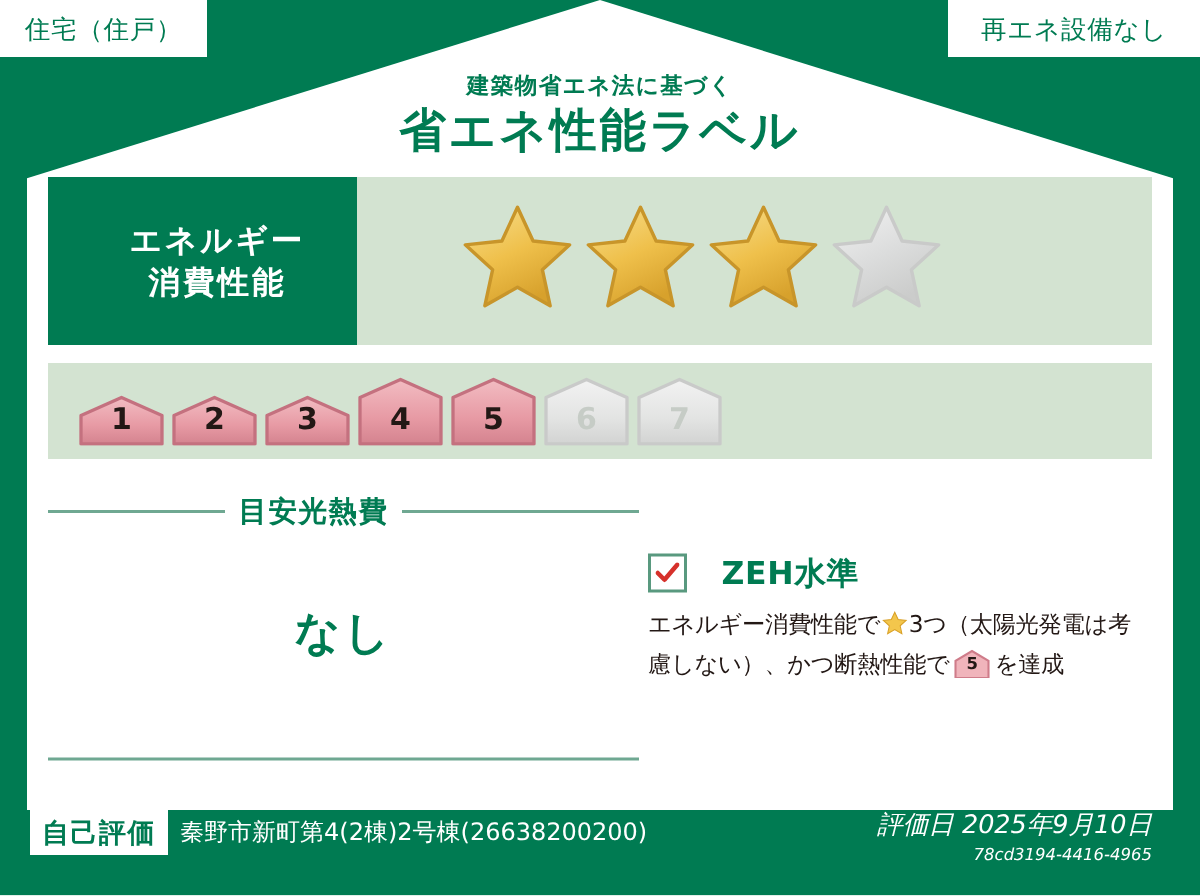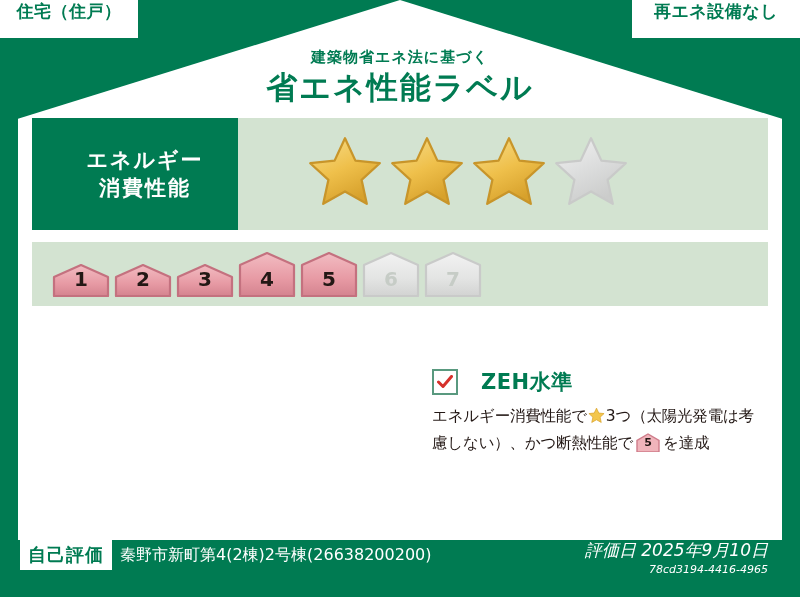--- a/index.html
+++ b/index.html
@@ -34,24 +34,25 @@
     background: #ffffff;
     clip-path: polygon(0% 22.0%, 50% 0%, 100% 22.0%, 100% 100%, 0% 100%);
   }
 
   
   .corner-badge {
     position: absolute;
     top: 0;
     background: #ffffff;
     color: var(--green, #007B52);
-    font-weight: bold;
+    font-weight: normal;
     font-size: 17px;
     letter-spacing: 0.5px;
     display: flex;
+    align-items: center;
     justify-content: center;
     height: 38px;
     white-space: nowrap;
   }
   .corner-badge.left  { left: 0;  width: 138px; }
   .corner-badge.right { right: 0; width: 168px; }
 
   
   .title-wrap {
     position: absolute;
@@ -451,20 +452,29 @@
                 </defs>
                 <path d="M2 45 L2 14 L29 2 L56 14 L56 45 Z" fill="url(#hg6)" stroke="#C9CAC9" stroke-width="2.2" stroke-linejoin="round"></path>
               </svg>
               <span class="house-num">7</span>
             </div>
           </div>
       </div>
     </div>
   </div>
 
+  <div class="cost-section">
+    <div class="cost-heading">
+      <span class="rule short"></span>
+      <span>目安光熱費</span>
+      <span class="rule"></span>
+    </div>
+    <div class="cost-value">なし</div>
+    <div class="cost-bottom-rule"></div>
+  </div>
 
   <div class="zeh-block">
     <div class="zeh-title-row">
       <span class="zeh-check">
         <svg width="16" height="14" viewBox="0 0 16 14" aria-hidden="true">
           <path d="M1.5 7 L6 11.5 L14.5 1.5" fill="none" stroke="#D6312B" stroke-width="3" stroke-linecap="round" stroke-linejoin="round"></path>
         </svg>
       </span>
       <span class="zeh-title">ZEH水準</span>
     </div>

